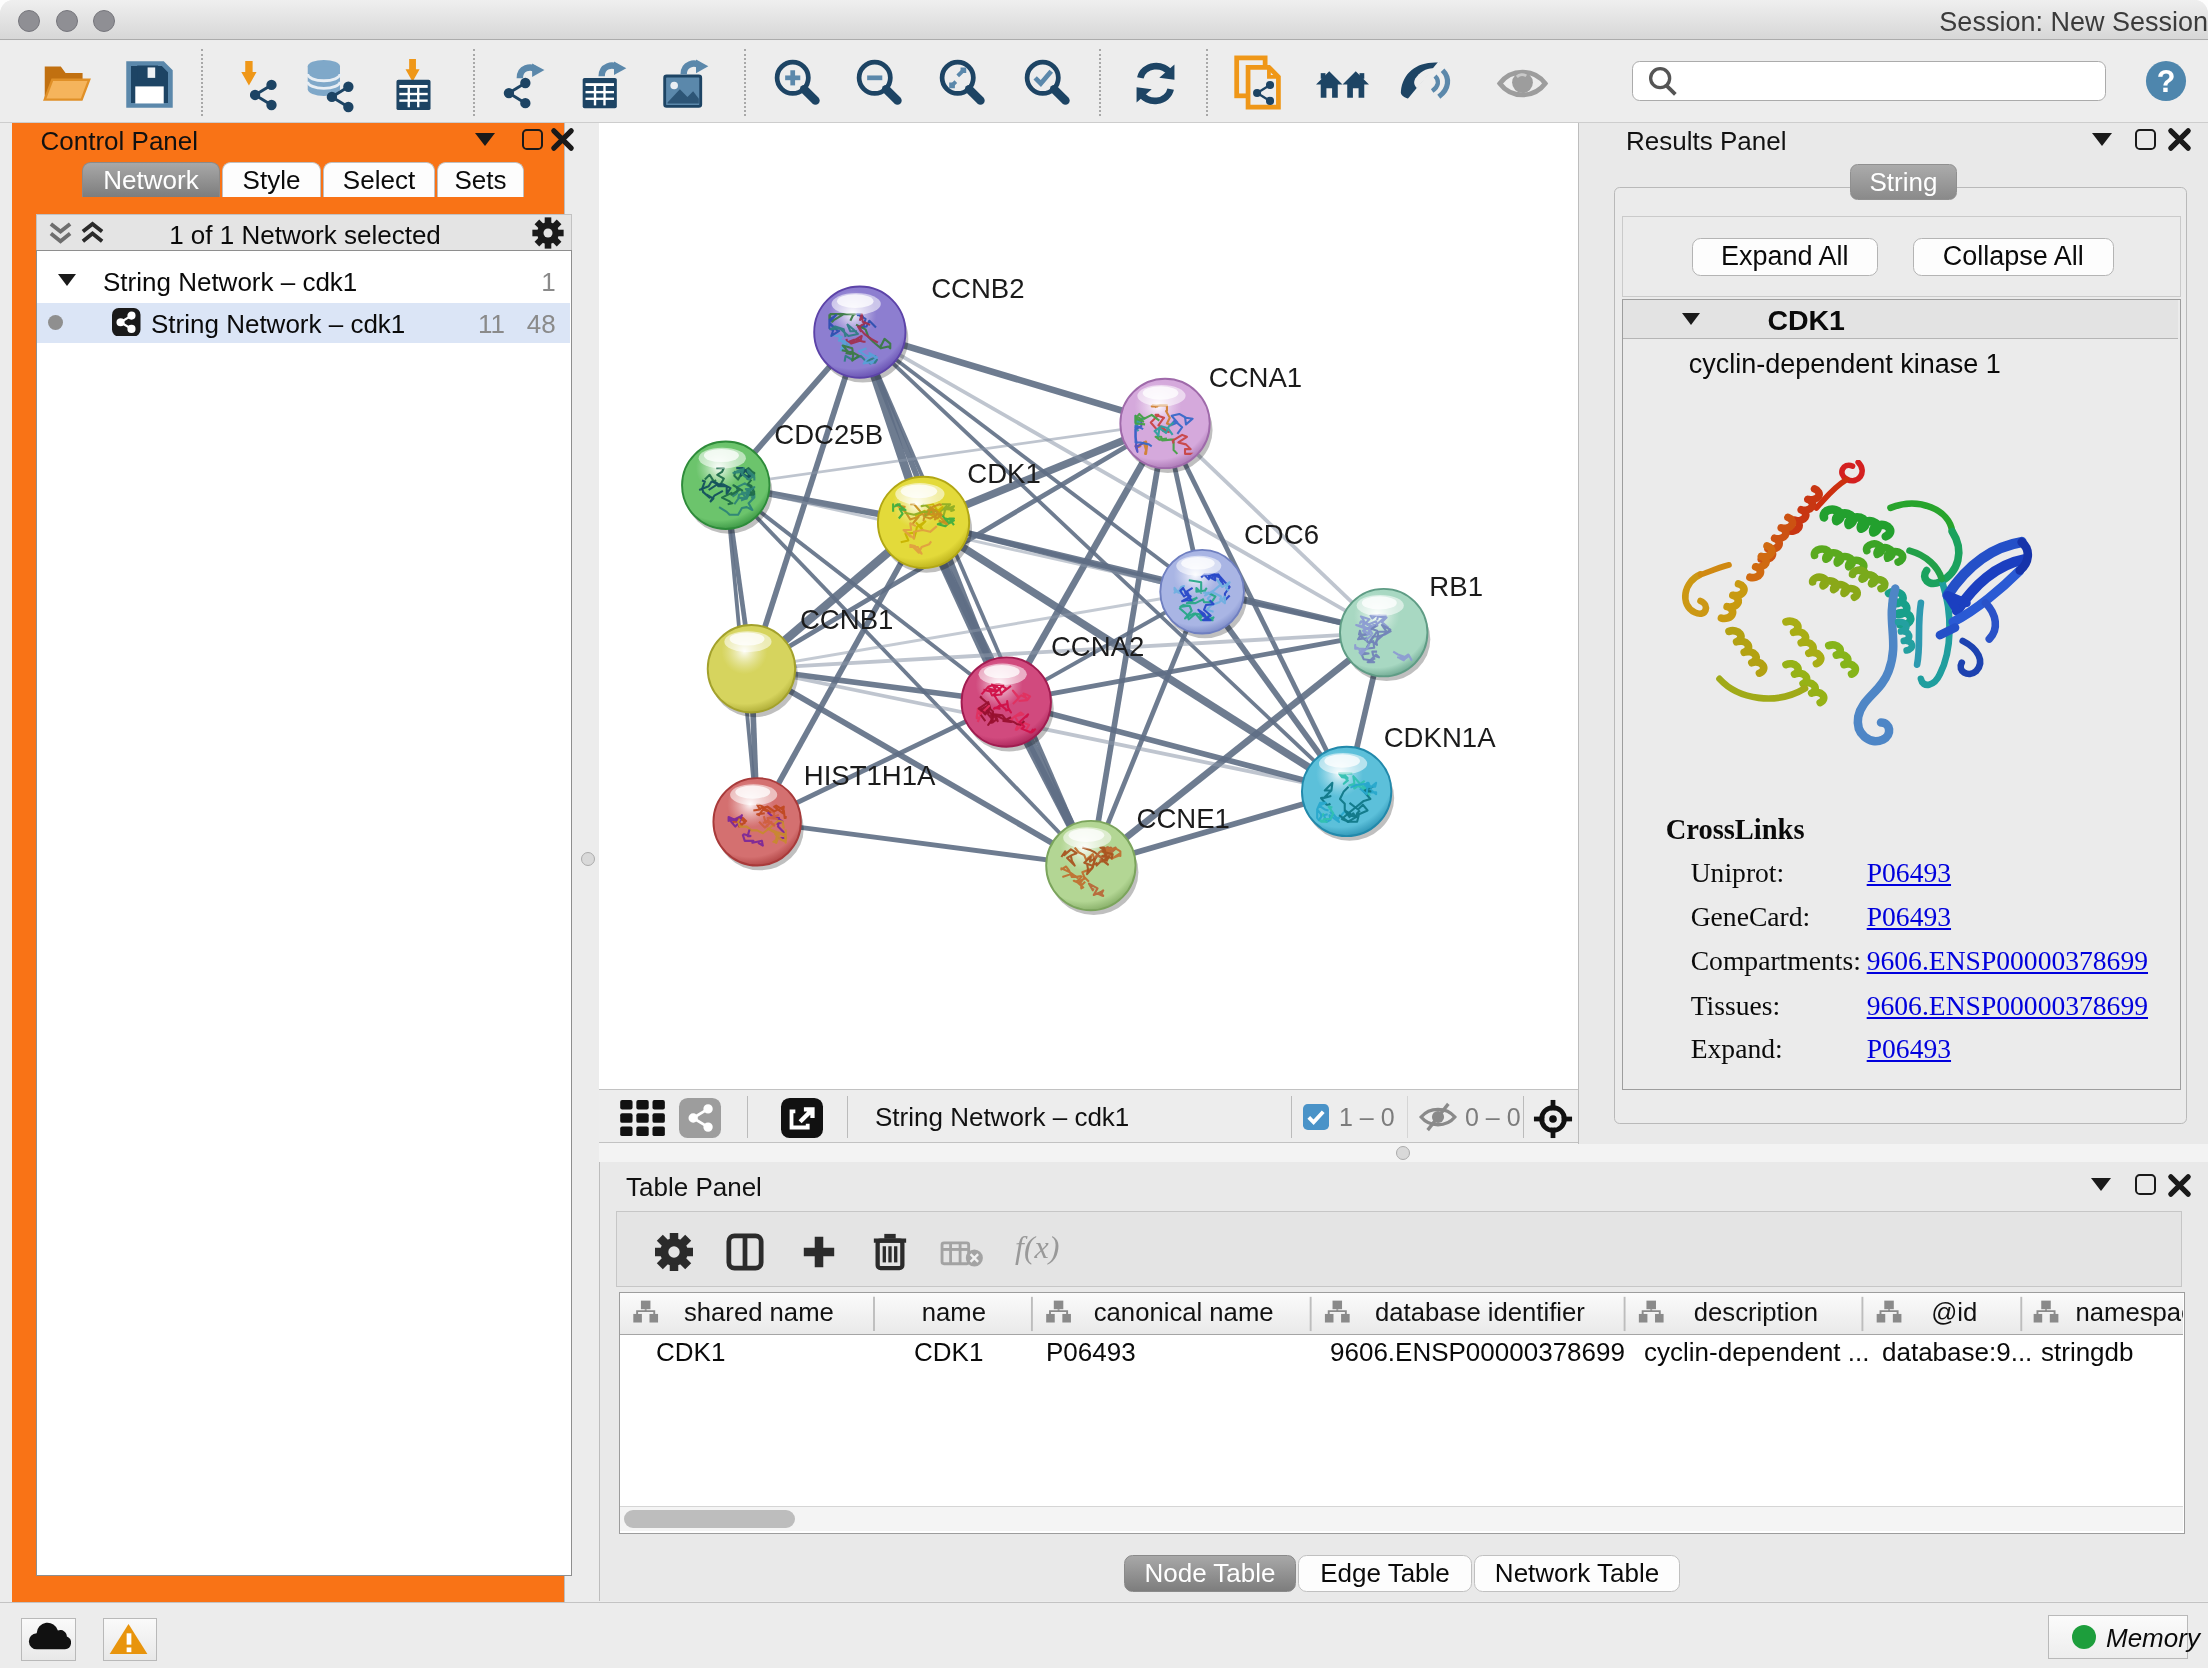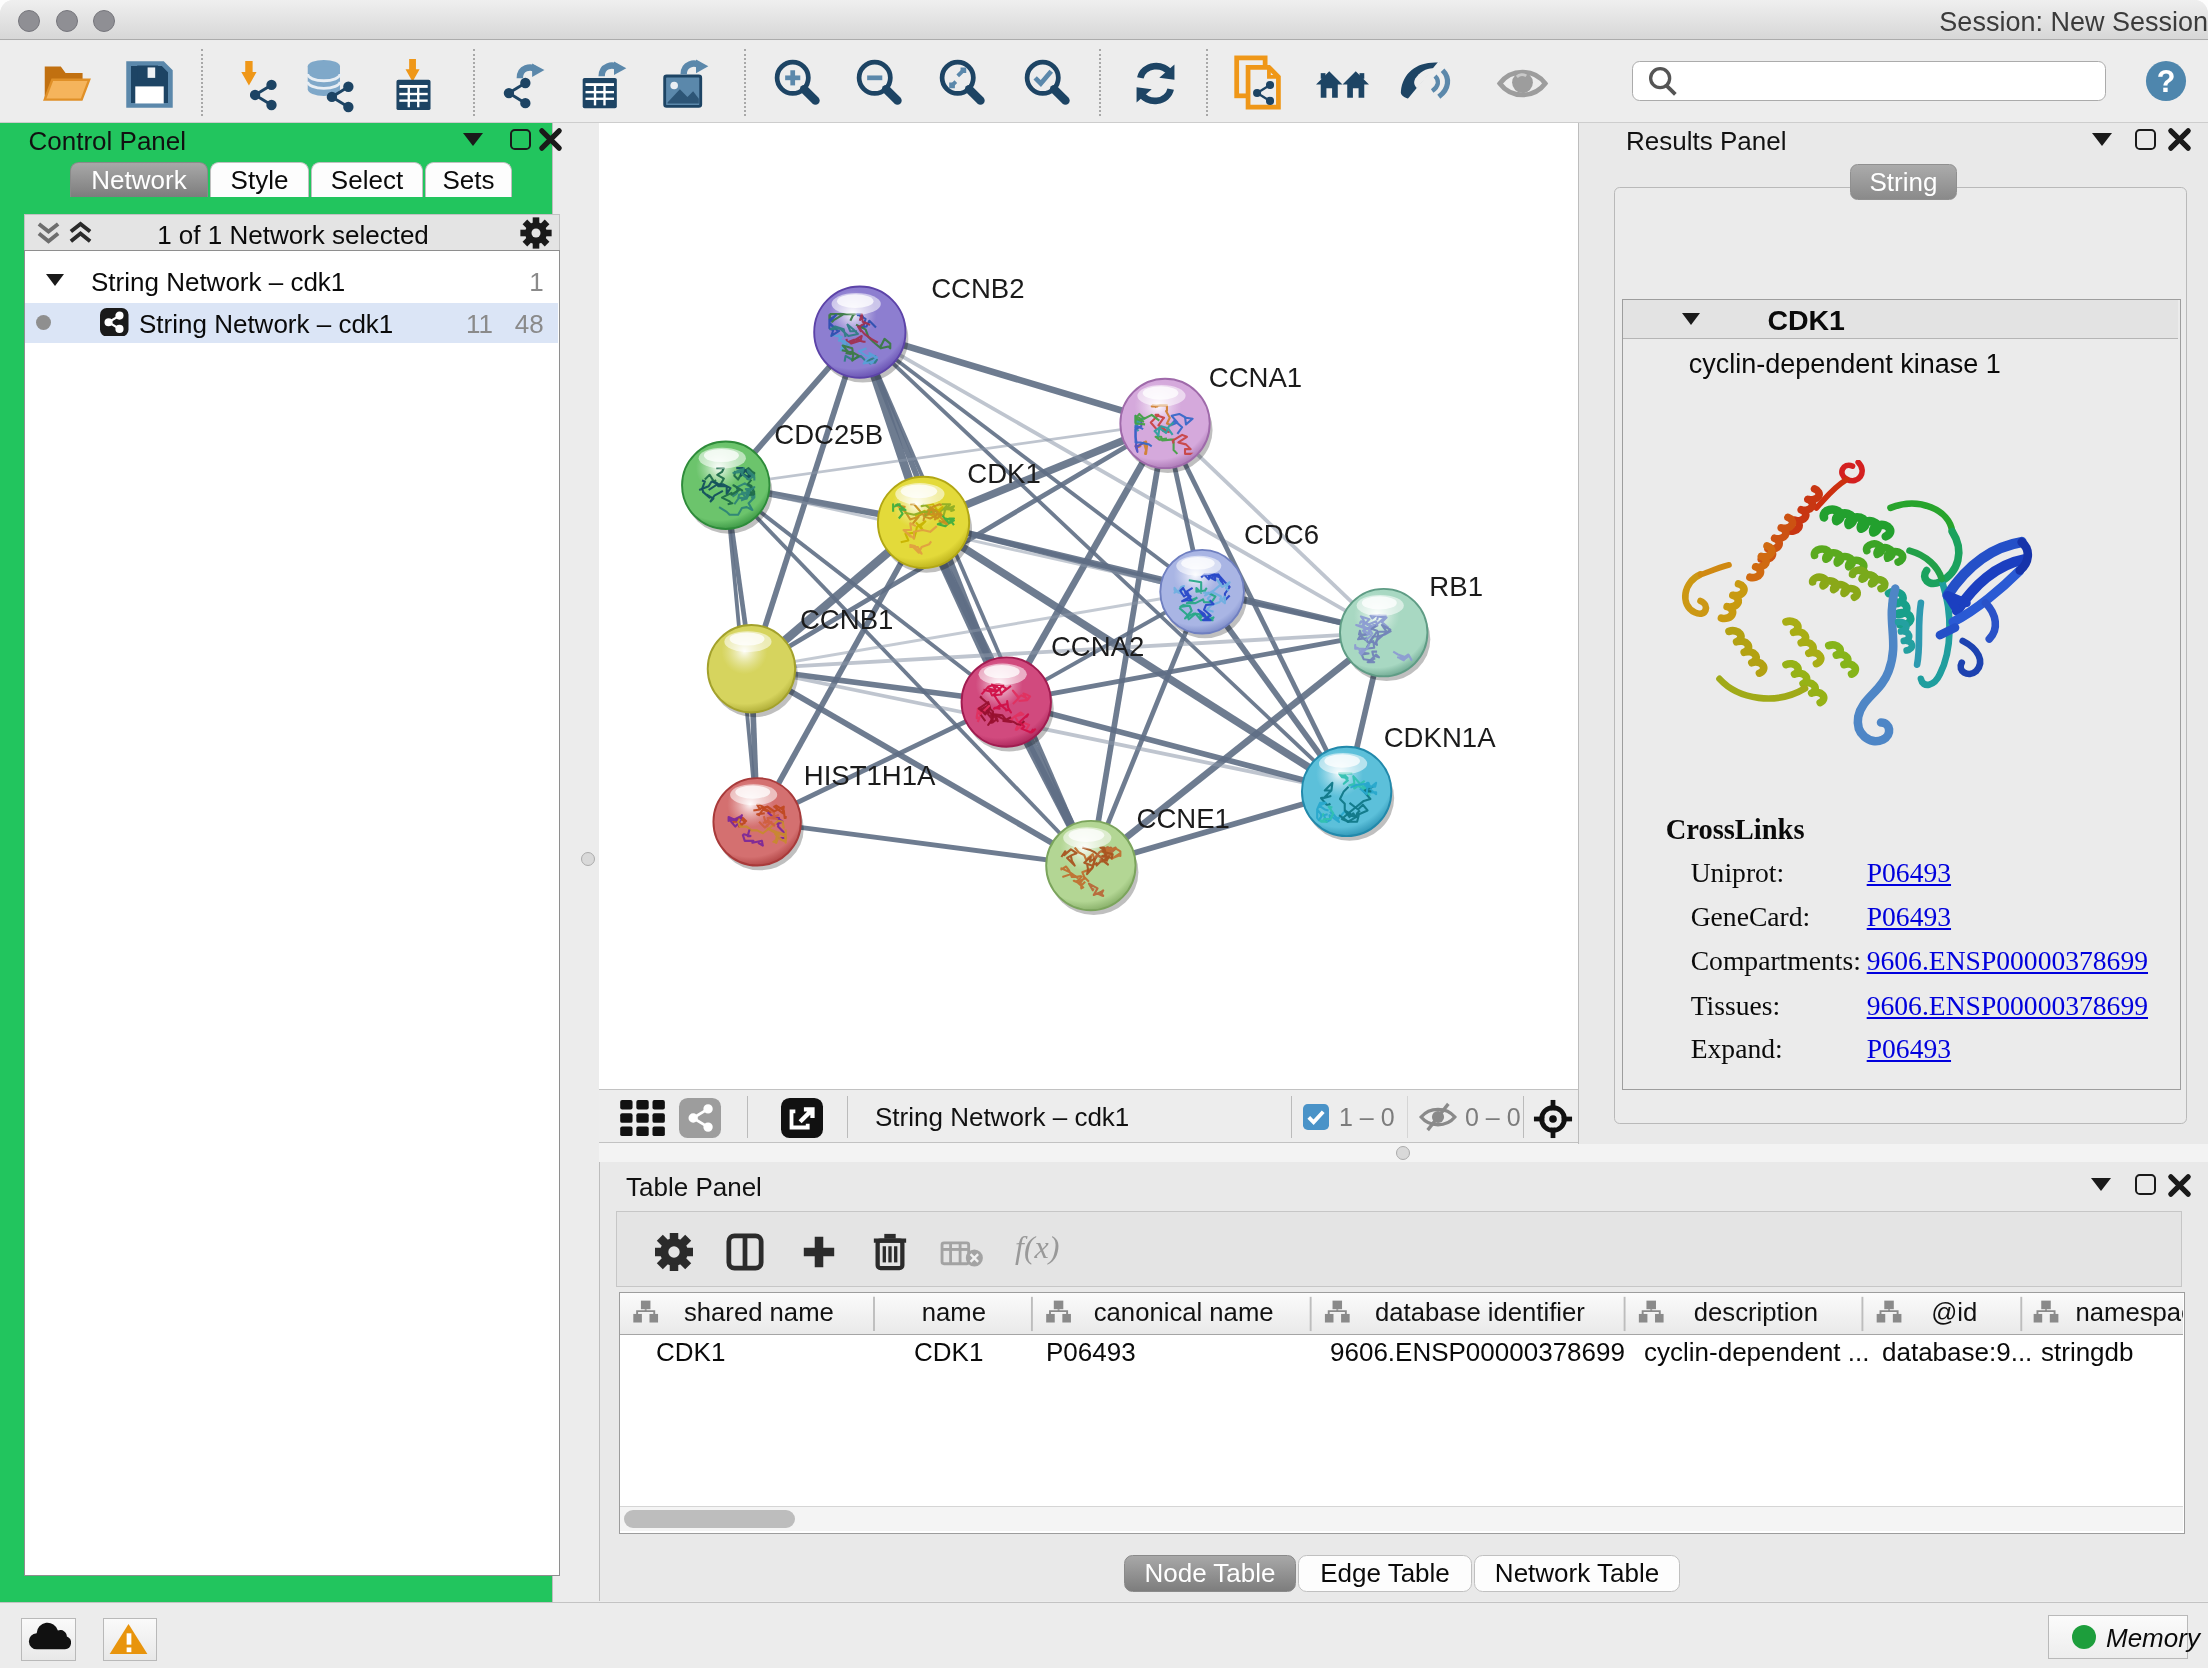--- a/index.html
+++ b/index.html
@@ -19,21 +19,21 @@
 #helpbtn { position:absolute; left:2145px; top:19px; width:42px; height:42px; }
 
 .phead { font-size:26px; color:#111; position:absolute; }
 .harrow { position:absolute; width:0; height:0; border-left:10.5px solid transparent; border-right:10.5px solid transparent; border-top:13.3px solid #1a1a1a; }
 .hsq { position:absolute; width:21px; height:21px; border:2.9px solid #1a1a1a; border-radius:4.8px; background:transparent; }
 .tabbtn { position:absolute; height:35px; border:1px solid #bfbfbf; border-bottom:none; border-radius:8.6px 8.6px 0 0; background:#fdfdfd; color:#0a0a0a; font-size:26px; text-align:center; line-height:34px; }
 .tabsel { background:linear-gradient(#a8a8a8,#7d7d7d); color:#fff; border-color:#8a8a8a; }
 .btab { position:absolute; height:37px; border:1px solid #c0c0c0; border-radius:8.6px; background:#fdfdfd; color:#0a0a0a; font-size:26px; text-align:center; line-height:35px; }
 .btab.tabsel { background:linear-gradient(#a8a8a8,#7d7d7d); color:#fff; border-color:#8a8a8a; }
 
-#cpanel { position:absolute; left:0; top:123px; width:553px; height:1479px; background:#22c55e; border-right:1px solid #bdbdbd; }
+#cpanel { position:absolute; left:12px; top:123px; width:553px; height:1479px; background:#f97316; border-right:1px solid #bdbdbd; }
 #cp-subbar { position:absolute; left:24px; top:91px; width:536px; height:37px; background:#e4e4e4; border:1px solid #c2c2c2; }
 #cp-tree { position:absolute; left:24px; top:127px; width:536px; height:1326px; background:#fff; border:1.9px solid #8e8e8e; }
 .trow { position:absolute; left:0; width:533px; height:40px; font-size:26px; color:#0a0a0a; }
 #cp-row2 { background:#dbe5f6; }
 
 #netview { position:absolute; left:599px; top:123px; width:979px; height:966px; background:#ffffff; }
 #netstatus { position:absolute; left:599px; top:1089px; width:979px; height:54px; background:#ededed; border-top:1px solid #c2c2c2; border-bottom:1px solid #c2c2c2; }
 .nsdiv { position:absolute; top:5.7px; height:42px; width:1px; background:#bbbbbb; }
 
 #rpanel { position:absolute; left:1578px; top:123px; width:631px; height:1021px; background:#e9e9e9; border-left:1px solid #bdbdbd; }
@@ -688,20 +688,24 @@
     </div>
 
   <div id="rpanel">
     <div class="phead" style="left:47px; top:2.9px;">Results Panel</div>
     <div class="harrow" style="left:513px; top:9.5px;"></div>
     <div class="hsq" style="left:556px; top:5.7px;"></div>
     <svg class="abs" style="left:588px; top:3.8px;" width="25" height="25" viewBox="0 0 26 26">
         <path d="M4 4 L22 22 M22 4 L4 22" stroke="#1a1a1a" stroke-width="5.5" stroke-linecap="round"></path>
       </svg>
     <div id="rp-outer">
+      <div id="rp-box1">
+        <div class="rbtn" style="left:69px; width:186px;">Expand All</div>
+        <div class="rbtn" style="left:290px; width:201px;">Collapse All</div>
+      </div>
       <div id="rp-box2">
         <div id="cdk1bar">
           <div class="harrow" style="left:59px; top:13.3px; border-left-width:9.5px;border-right-width:9.5px;border-top-width:12.4px;"></div>
           <div style="position:absolute;left:112px;top:3.8px;width:143px;text-align:center;font-size:28.5px;font-weight:bold;color:#0a0a0a;">CDK1</div>
         </div>
         <div style="position:absolute;left:30px;top:49px;font-size:27px;color:#0a0a0a;margin-left:36px;">cyclin-dependent kinase 1</div>
         <svg class="abs" style="left:49px;top:160px;" width="361" height="300" viewBox="0 0 380 315">
             <path d="M196 2 C206 12, 196 26, 184 20 C174 14, 180 2, 190 6" fill="none" stroke="#d42020" stroke-width="6" opacity="1.0" stroke-linecap="round" stroke-linejoin="round"></path>
             <path d="M184 20 C168 30, 160 42, 152 50" fill="none" stroke="#cc3010" stroke-width="6" opacity="1.0" stroke-linecap="round" stroke-linejoin="round"></path>
             <path d="M150 30 a 8 5.8 0 1 1 -7 11 a 8 5.8 0 1 1 -7 11 a 8 5.8 0 1 1 -7 11 a 8 5.8 0 1 1 -7 11 " fill="none" stroke="#c83612" stroke-width="8" opacity="1.0" stroke-linecap="round" stroke-linejoin="round"></path>

